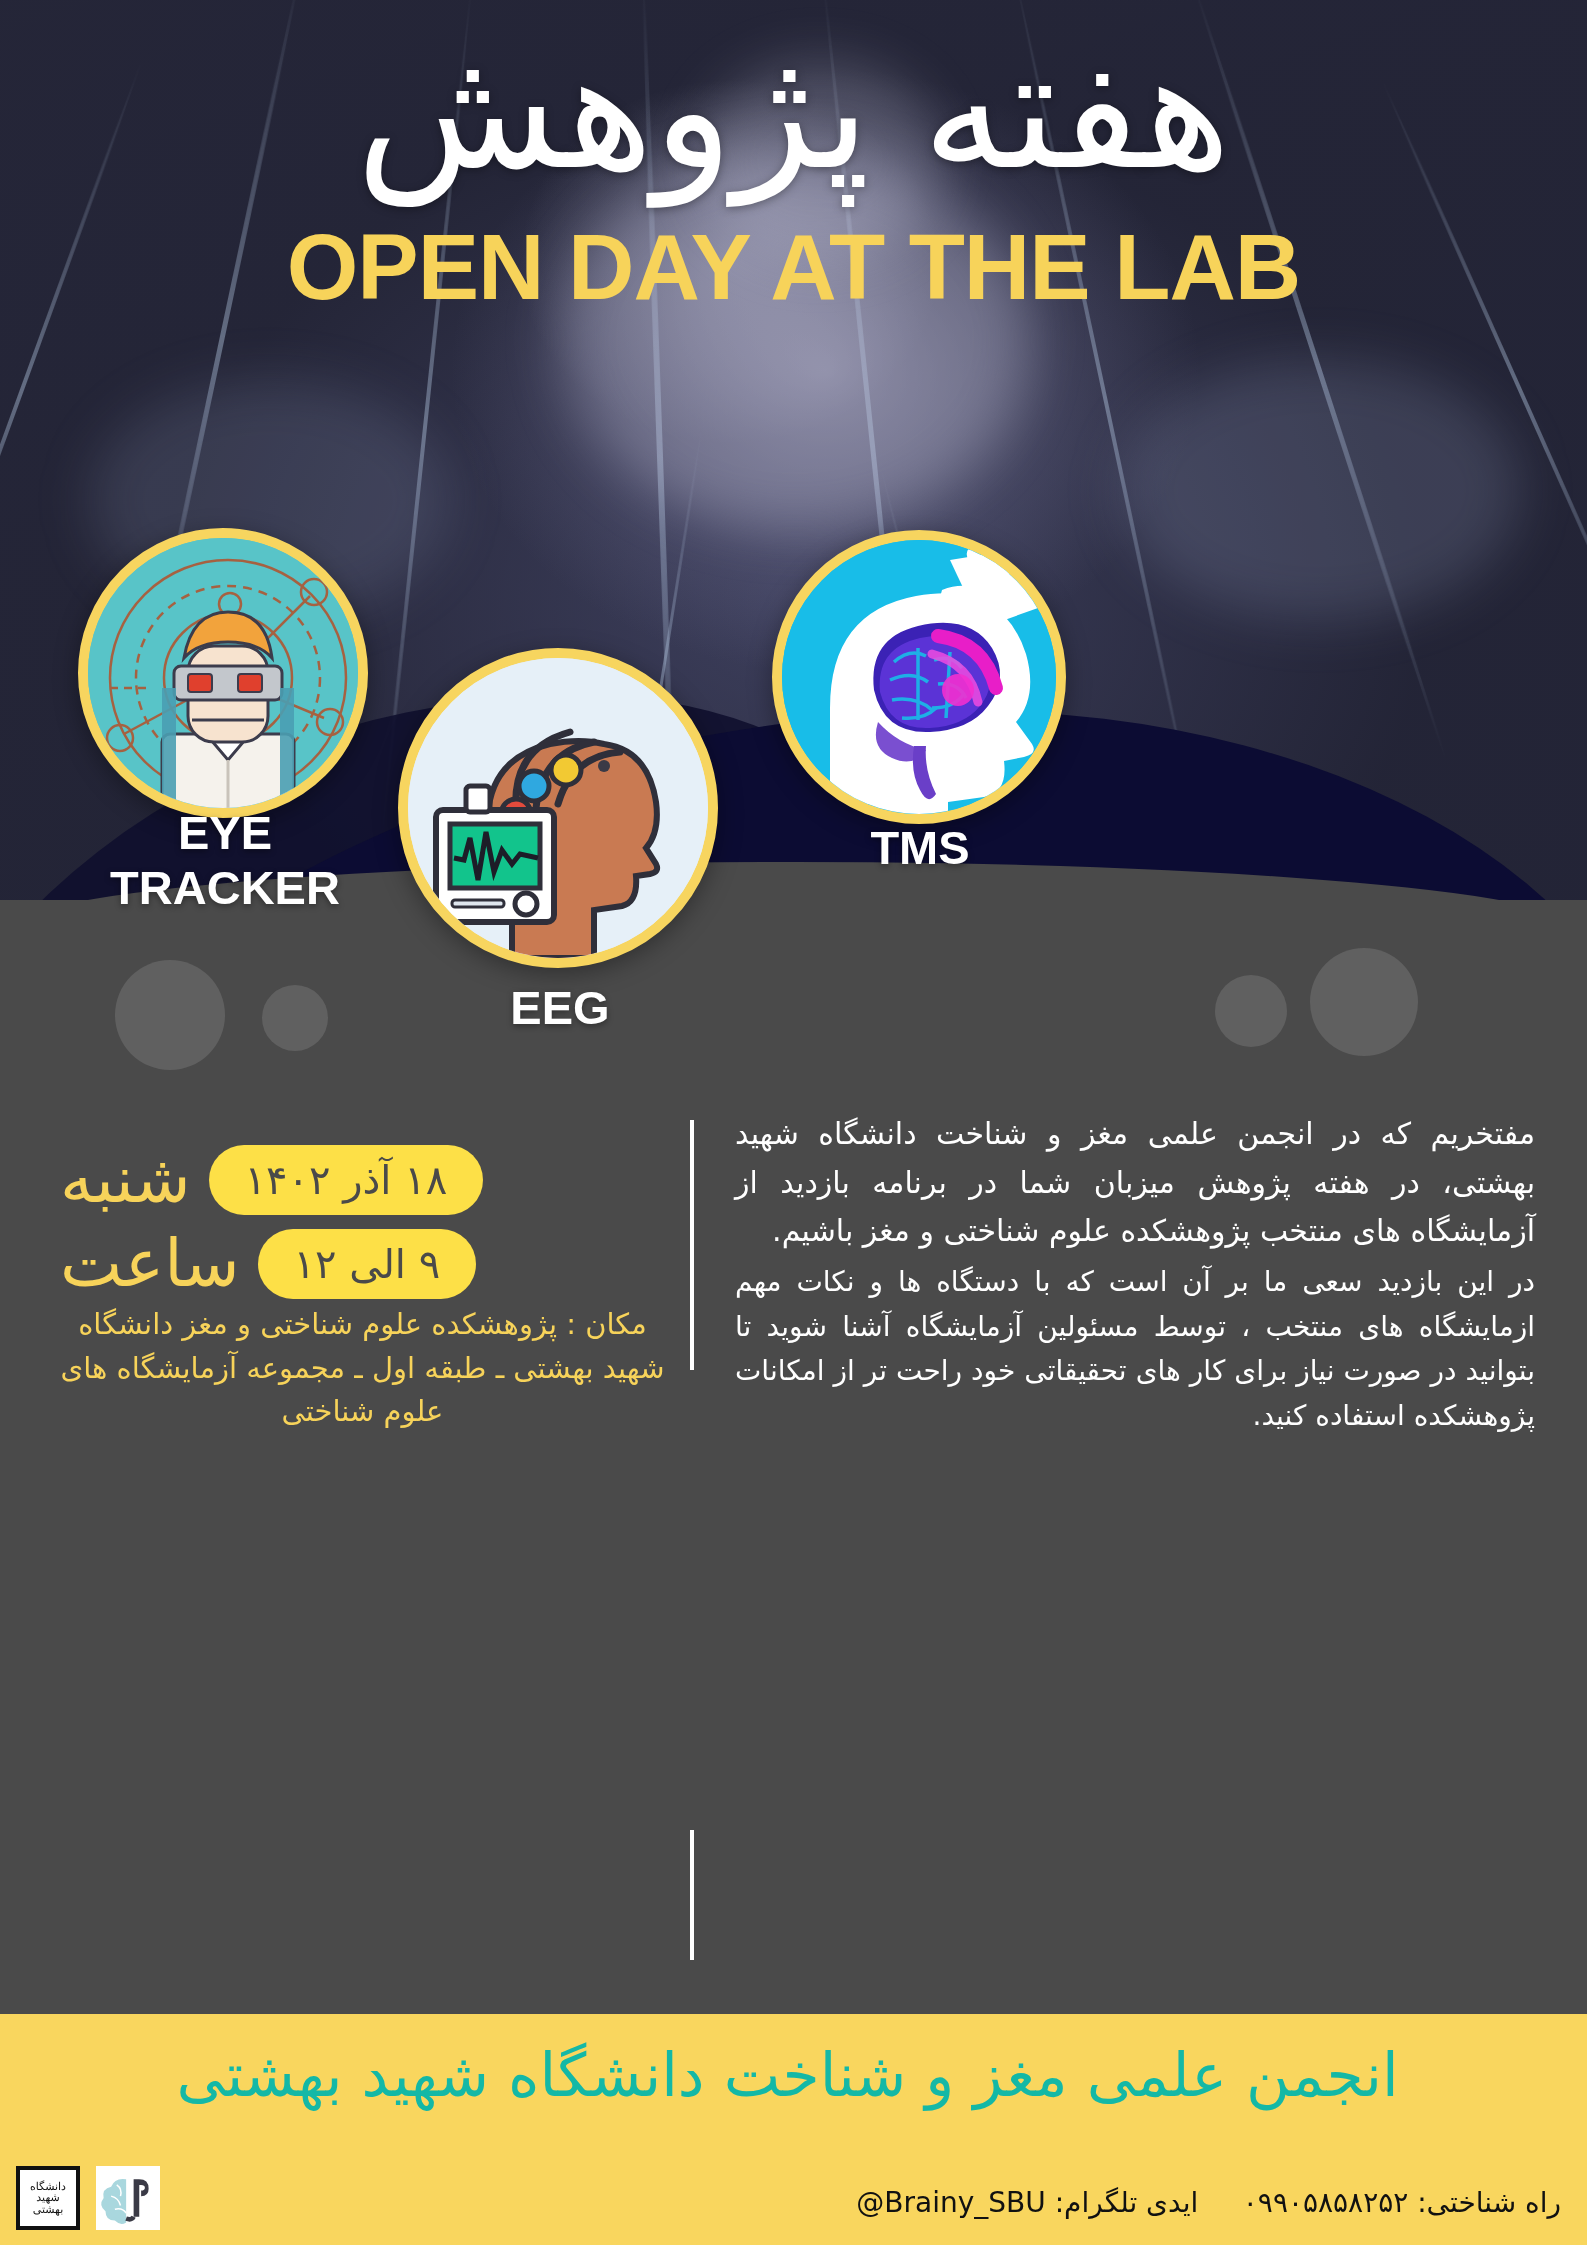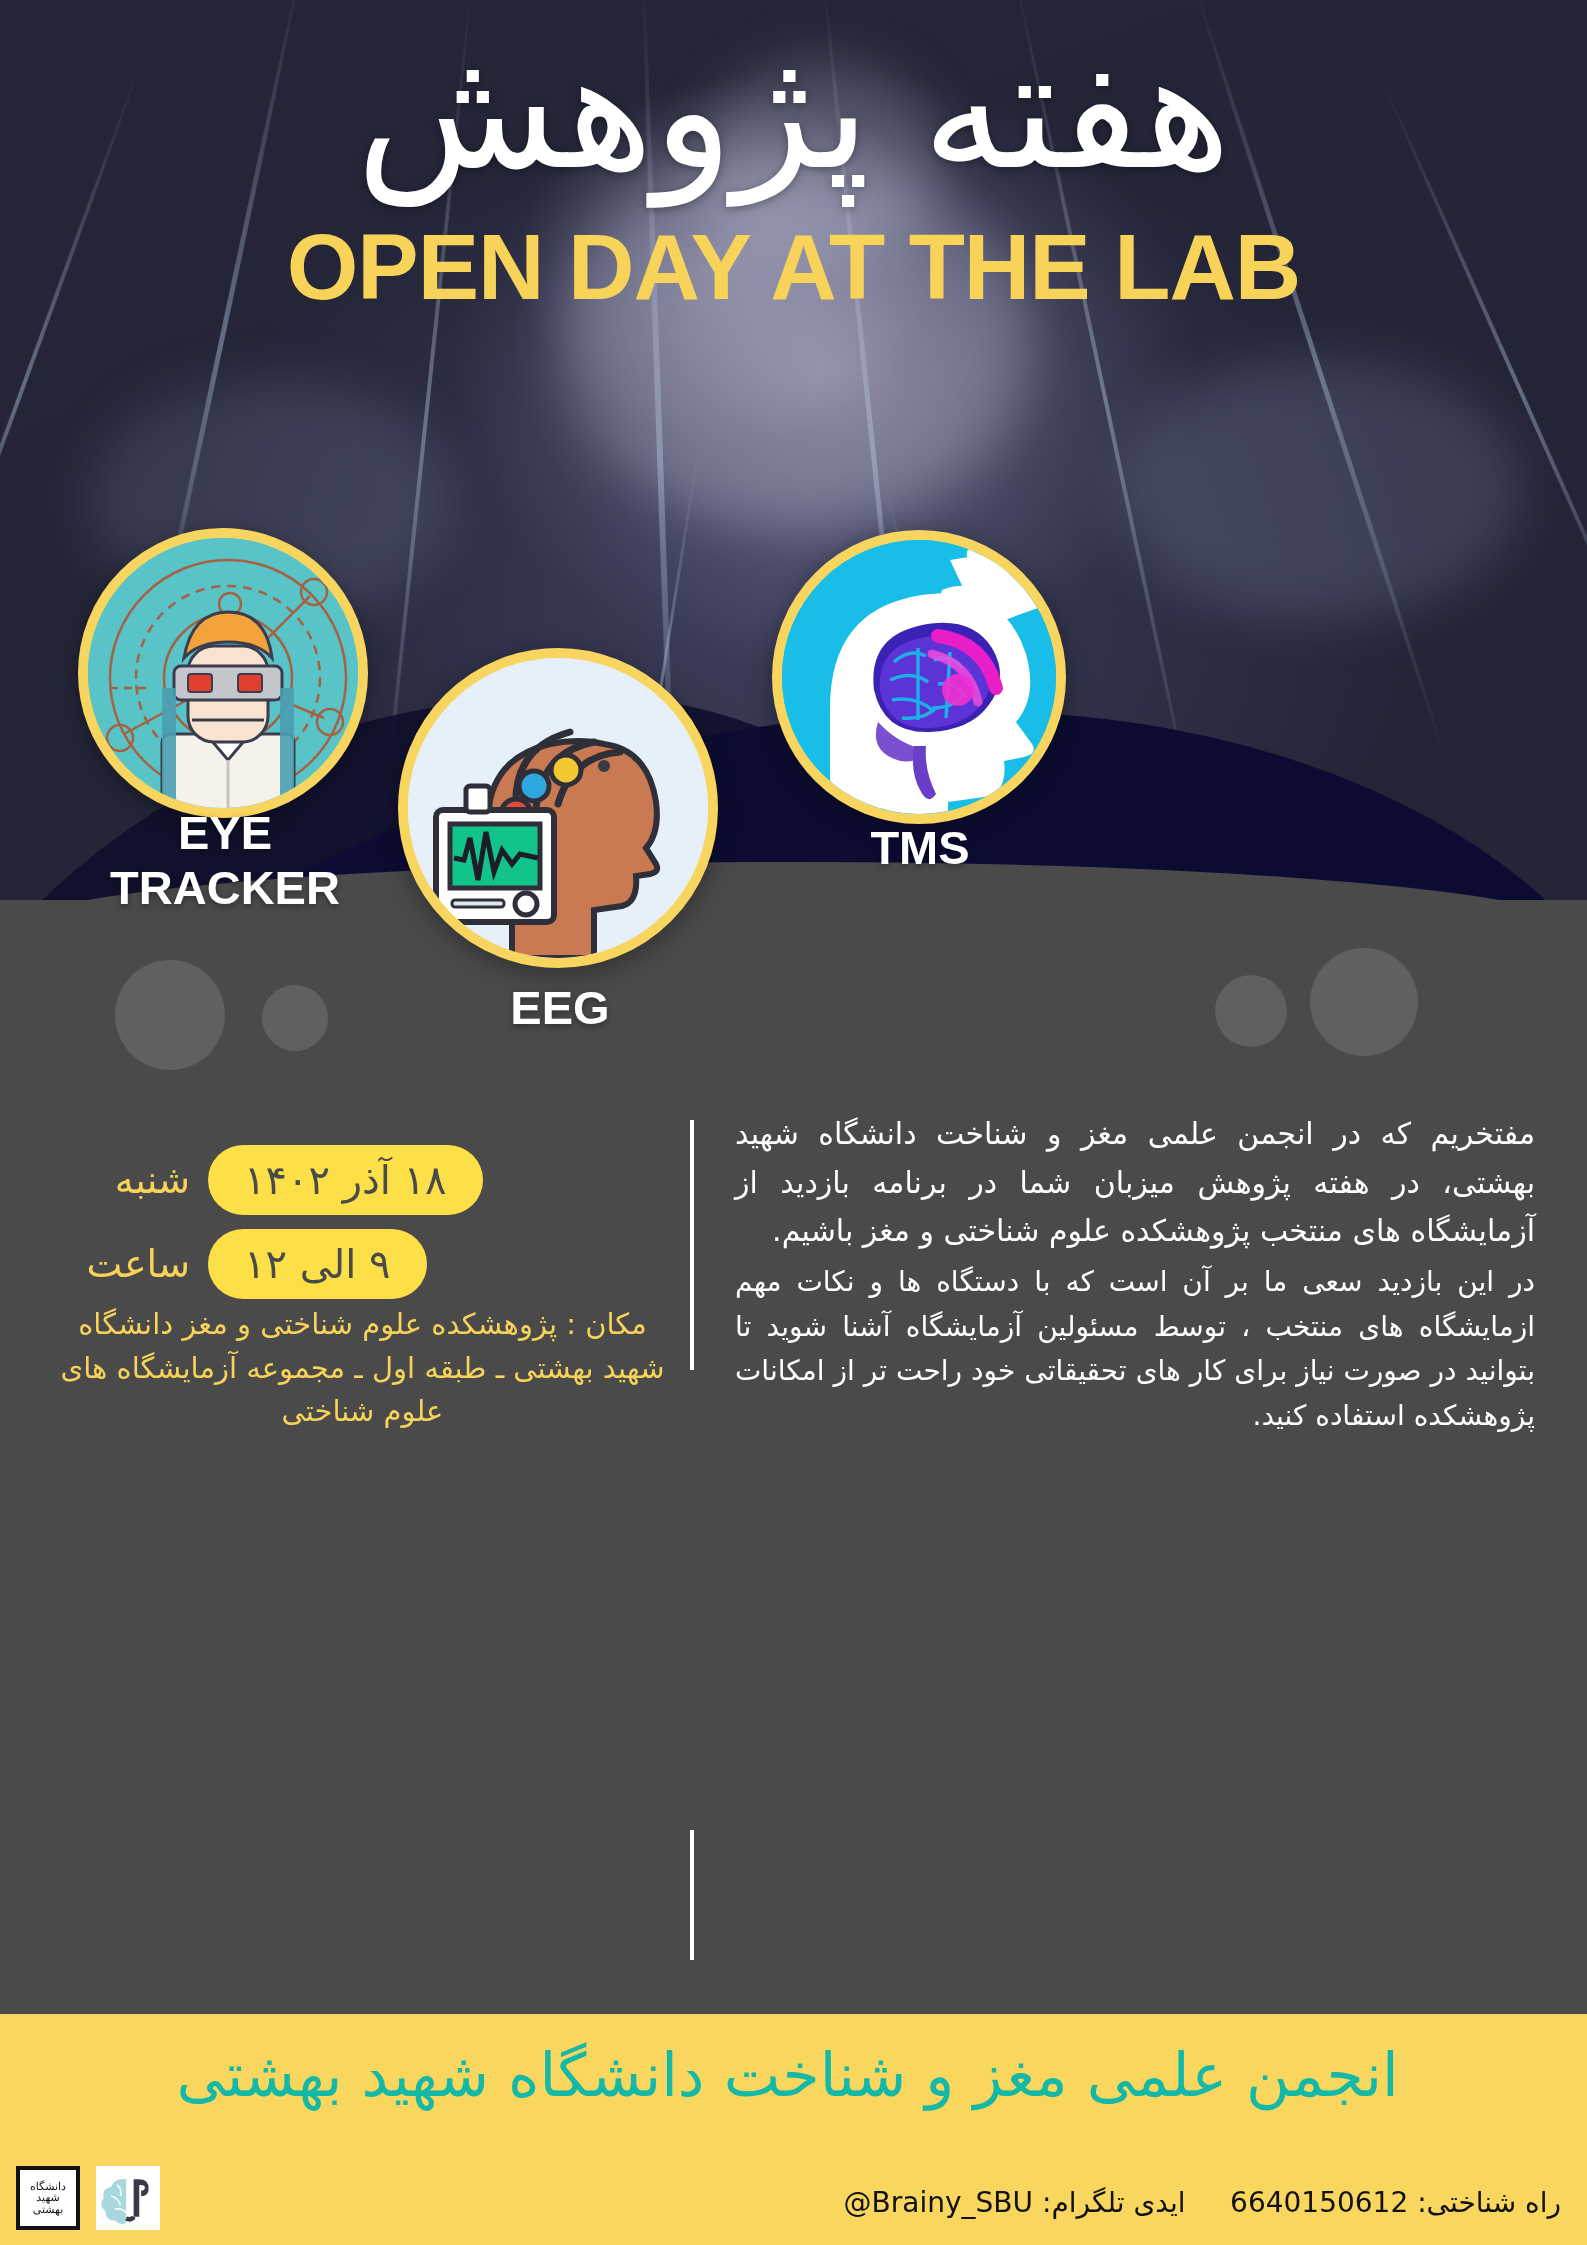--- a/index.html
+++ b/index.html
@@ -96,21 +96,21 @@
     font-family:"DejaVu Sans","Liberation Sans",sans-serif;
   }
   .body-p1{font-size:30px;line-height:1.62;margin:0 0 4px 0;}
   .body-p2{font-size:28px;line-height:1.60;margin:0;}
 
   .divider{position:absolute;left:690px;top:1120px;width:4px;height:250px;background:#ffffff;}
   .divider2{position:absolute;left:690px;top:1830px;width:4px;height:130px;background:#ffffff;}
 
   .when{position:absolute;left:60px;top:1145px;width:610px;direction:rtl;}
   .row{display:flex;align-items:center;justify-content:flex-start;gap:18px;margin-bottom:14px;flex-direction:row-reverse;}
-  .row-label{color:#f7d35a;font-size:38px;line-height:1;font-family:"DejaVu Sans",sans-serif;min-width:130px;text-align:right;}
+  .row-label{color:#f7d35a;font-size:66px;line-height:1;font-family:"DejaVu Sans",sans-serif;min-width:130px;text-align:right;}
   .pill{
     background:#fde047;color:#4a4a4a;border-radius:40px;
     padding:12px 36px;font-size:40px;font-family:"DejaVu Sans",sans-serif;
     white-space:nowrap;line-height:1.15;
   }
   .place{
     position:absolute;left:55px;top:1303px;width:615px;direction:rtl;text-align:center;
     color:#f7d35a;font-size:29px;line-height:1.5;font-family:"DejaVu Sans",sans-serif;
   }
 
@@ -317,19 +317,19 @@
         <path d="M18 44 q8 -2 12 4"></path>
       </g>
       <path d="M44 12 q10 0 10 10 q0 8 -8 8 l0 -6 q4 0 4 -3 q0 -3 -4 -3 l-4 0 z" fill="#3a3a46"></path>
       <rect x="38" y="12" width="6" height="40" fill="#3a3a46"></rect>
       <path d="M38 52 q-2 4 -8 2" stroke="#3a3a46" stroke-width="5" fill="none"></path>
     </svg>
   </div>
 
   <div class="contact">
     <span>راه شناختی:</span>
-    <span>6640150612</span>
+    <span>۰۹۹۰۵۸۵۸۲۵۲</span>
     &nbsp;&nbsp;&nbsp;
     <span>ایدی تلگرام:</span>
     <span class="tg">@Brainy_SBU</span>
   </div>
 
 </div>
 
 </body></html>

